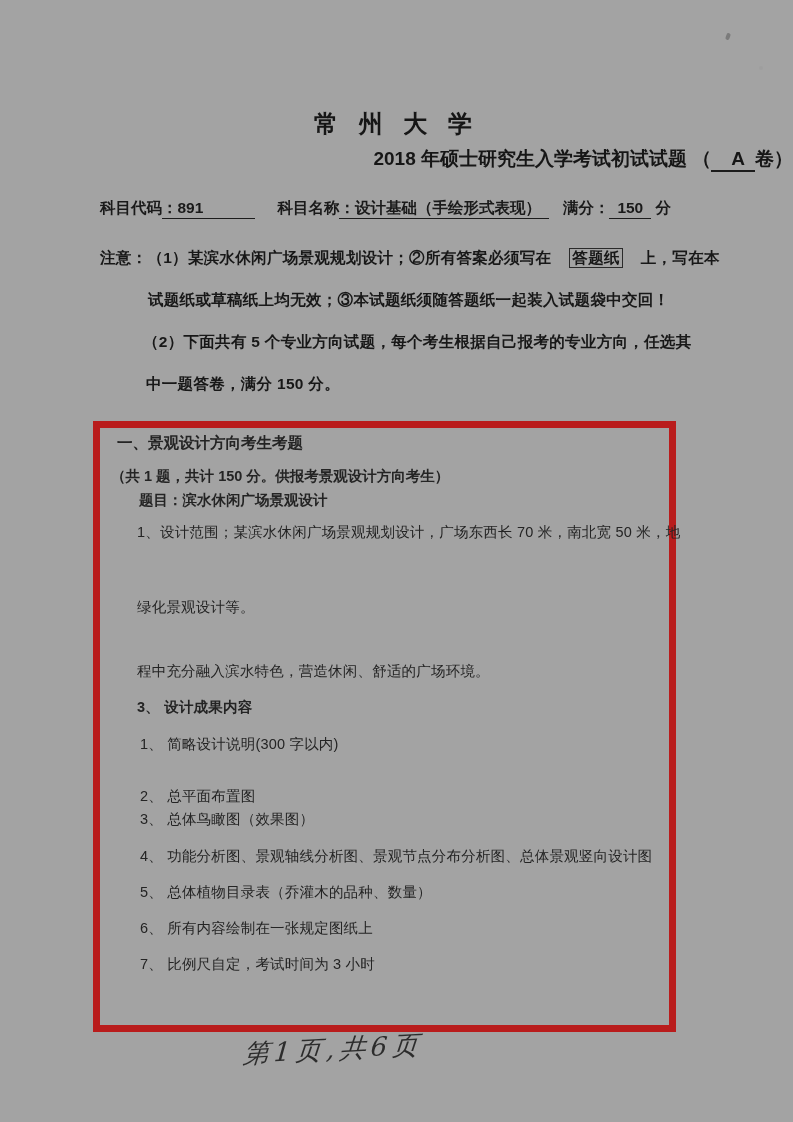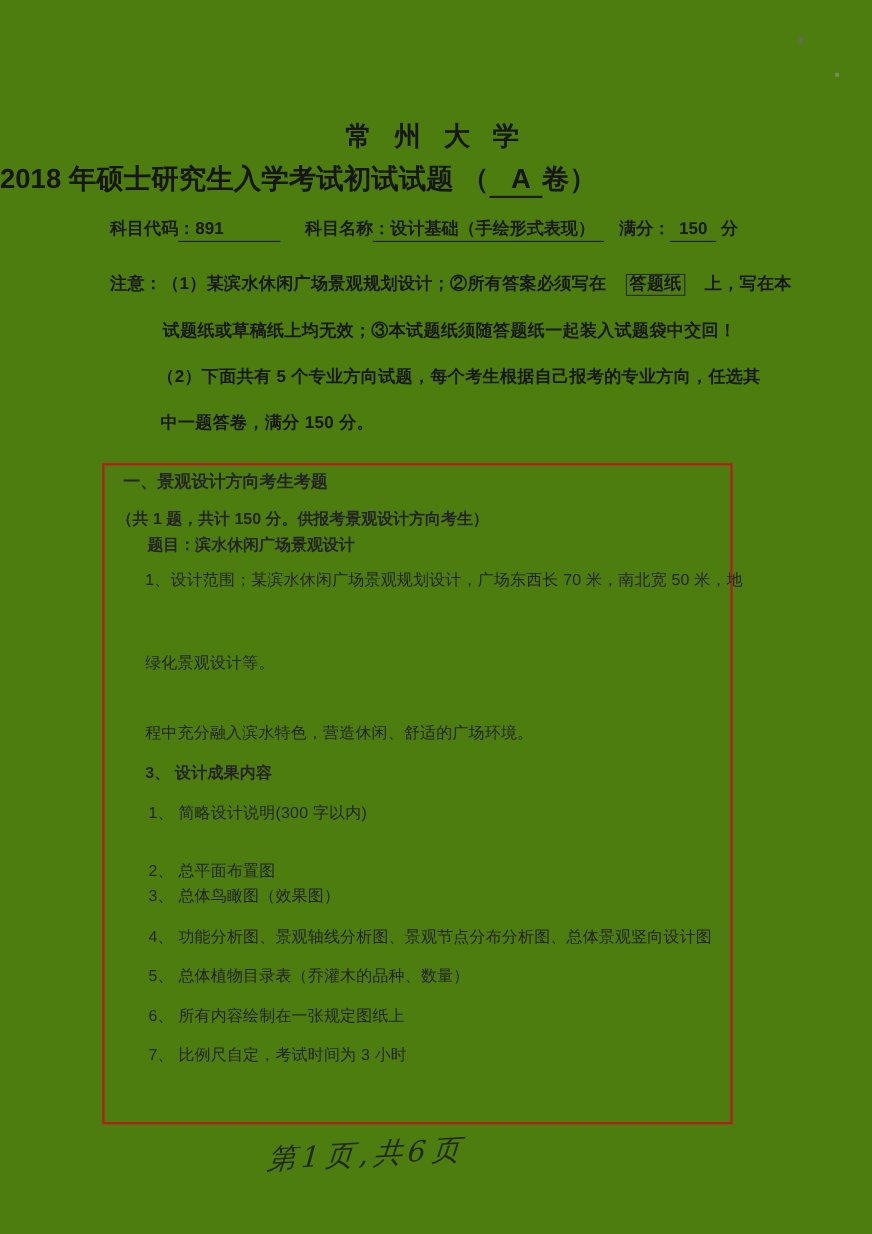--- a/index.html
+++ b/index.html
@@ -1,23 +1,23 @@
 <!DOCTYPE html>
 <html><head>
 <meta charset="utf-8">
 <style>
   html,body{margin:0;padding:0;background:#ffffff;}
   body{font-family:"Liberation Sans", sans-serif; color:#1b1b1b;}
-  .page{position:relative;width:793px;height:1122px;background:#4d7c0f;overflow:hidden;}
+  .page{position:relative;width:793px;height:1122px;background:#a3a3a3;overflow:hidden;}
 
   .abs{position:absolute;white-space:nowrap;}
 
   
   .uni-title{top:108px;left:0;width:793px;text-align:center;font-size:24px;font-weight:700;letter-spacing:7px;color:#161616;}
-  .exam-title{top:146px;left:0;width:793px;text-align:left;font-size:25px;font-weight:700;color:#161616;}
+  .exam-title{top:146px;left:0;width:793px;text-align:right;font-size:19px;font-weight:700;color:#161616;}
   .exam-title .u-letter{border-bottom:2px solid #1c1c1c;padding:0 10px 1px 20px;}
 
   
   .subject-line{top:198px;left:100px;font-size:15.5px;font-weight:700;color:#1a1a1a;}
   .u{border-bottom:1.5px solid #1c1c1c;padding-bottom:2px;}
   .u-code{padding-right:52px;}
   .u-name{padding-right:8px;margin-right:14px;}
   .gap-md{margin-right:22px;}
   .u-score{padding:0 8px 2px 8px;}
 
@@ -25,21 +25,21 @@
   .note-line{font-size:15.5px;font-weight:600;color:#181818;letter-spacing:0.3px;}
   .nl1{top:248px;left:100px;}
   .nl2{top:290px;left:148px;}
   .nl3{top:332px;left:143px;}
   .nl4{top:374px;left:146px;}
   .note-label{margin-right:0;}
   .boxed{border:1.5px solid #2a2a2a;padding:0 2px 1px 2px;margin:0 18px;}
   .xbold{font-weight:800;}
 
   
-  .qbox{position:absolute;left:93px;top:421px;width:569px;height:597px;border:2px solid #b91c1c;background:transparent;}
+  .qbox{position:absolute;left:93px;top:421px;width:569px;height:597px;border:7px solid #b91c1c;background:transparent;}
   .qbox .abs{color:#242424;}
   .qb-heading{top:5px;left:17px;font-size:15.5px;font-weight:700;color:#161616;}
   .qb-subheading{top:39px;left:11px;font-size:14.5px;font-weight:700;}
   .qb-topic{top:63px;left:39px;font-size:14.5px;font-weight:700;}
   .qb-body{font-size:14.5px;font-weight:400;letter-spacing:0.2px;}
   .p1l1{top:95px;left:37px;}
   .p1l2{top:133px;left:37px;}
   .p1l3{top:170px;left:37px;}
   .p2l1{top:197px;left:37px;}
   .p2l2{top:234px;left:37px;}

